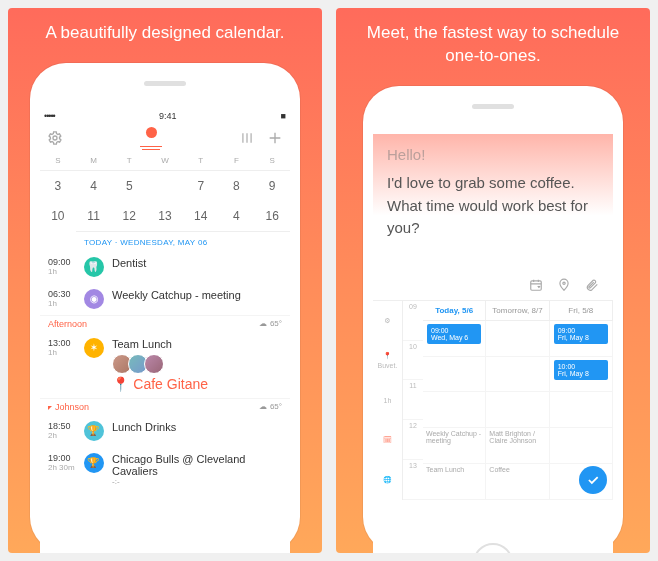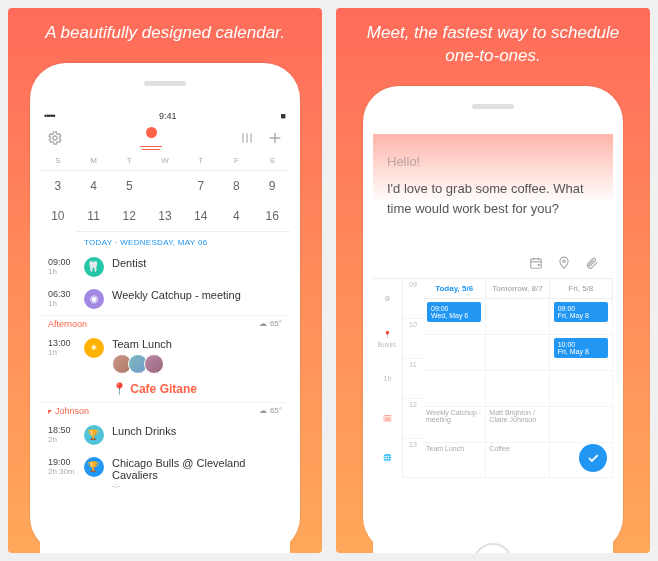--- a/index.html
+++ b/index.html
@@ -25,21 +25,20 @@
   overflow: hidden;
 }
 .headline {
   color: #fff;
   font-size: 17px;
   font-weight: 300;
   text-align: center;
   line-height: 1.35;
   margin-bottom: 18px;
   padding: 0 20px;
-  font-style: italic;
 }
 .phone {
   width: 270px;
   height: 530px;
   background: #fff;
   border-radius: 36px;
   padding: 46px 10px 0 10px;
   box-shadow: 0 0 0 1px rgba(0,0,0,0.05);
   position: relative;
 }
@@ -178,21 +177,21 @@
   border-radius: 50%;
   display: flex;
   align-items: center;
   justify-content: center;
   font-size: 10px;
   color: #fff;
   flex-shrink: 0;
 }
 .event-body { flex: 1; }
 .event-title { font-size: 11px; color: #333; }
-.event-sub { font-size: 12px; color: #ff6347; margin-top: 8px; font-weight: bold; }
+.event-sub { font-size: 14px; color: #ff6347; margin-top: 2px; }
 .avatars { display: flex; margin-top: 4px; }
 .avatar {
   width: 20px;
   height: 20px;
   border-radius: 50%;
   border: 1.5px solid #fff;
   margin-left: -4px;
   background: linear-gradient(135deg, #7bb, #79c);
 }
 .avatar:first-child { margin-left: 0; background: linear-gradient(135deg,#c98,#a76); }
@@ -207,21 +206,21 @@
   border-top: 1px solid #f4f4f4;
 }
 .weather { color: #999; font-size: 8px; display: flex; align-items: center; gap: 3px; }
 .marker { width: 4px; height: 4px; border-top: 4px solid #ff6347; border-right: 4px solid transparent; display: inline-block; margin-right: 3px; vertical-align: middle; }
 
 
 .chat-area {
   background: linear-gradient(180deg, rgba(255,120,100,0.55) 0%, rgba(255,255,255,0) 60%);
   padding: 10px 14px 30px;
 }
-.chat-line { font-size: 13px; color: #555; line-height: 1.5; margin-top: 8px; }
+.chat-line { font-size: 15px; color: #555; line-height: 1.5; }
 .chat-line.faded { color: rgba(120,120,120,0.5); margin-bottom: 6px; }
 .attach-bar {
   display: flex;
   justify-content: flex-end;
   gap: 14px;
   padding: 8px 14px;
   font-size: 13px;
   color: #aaa;
 }
 .sched-grid {

